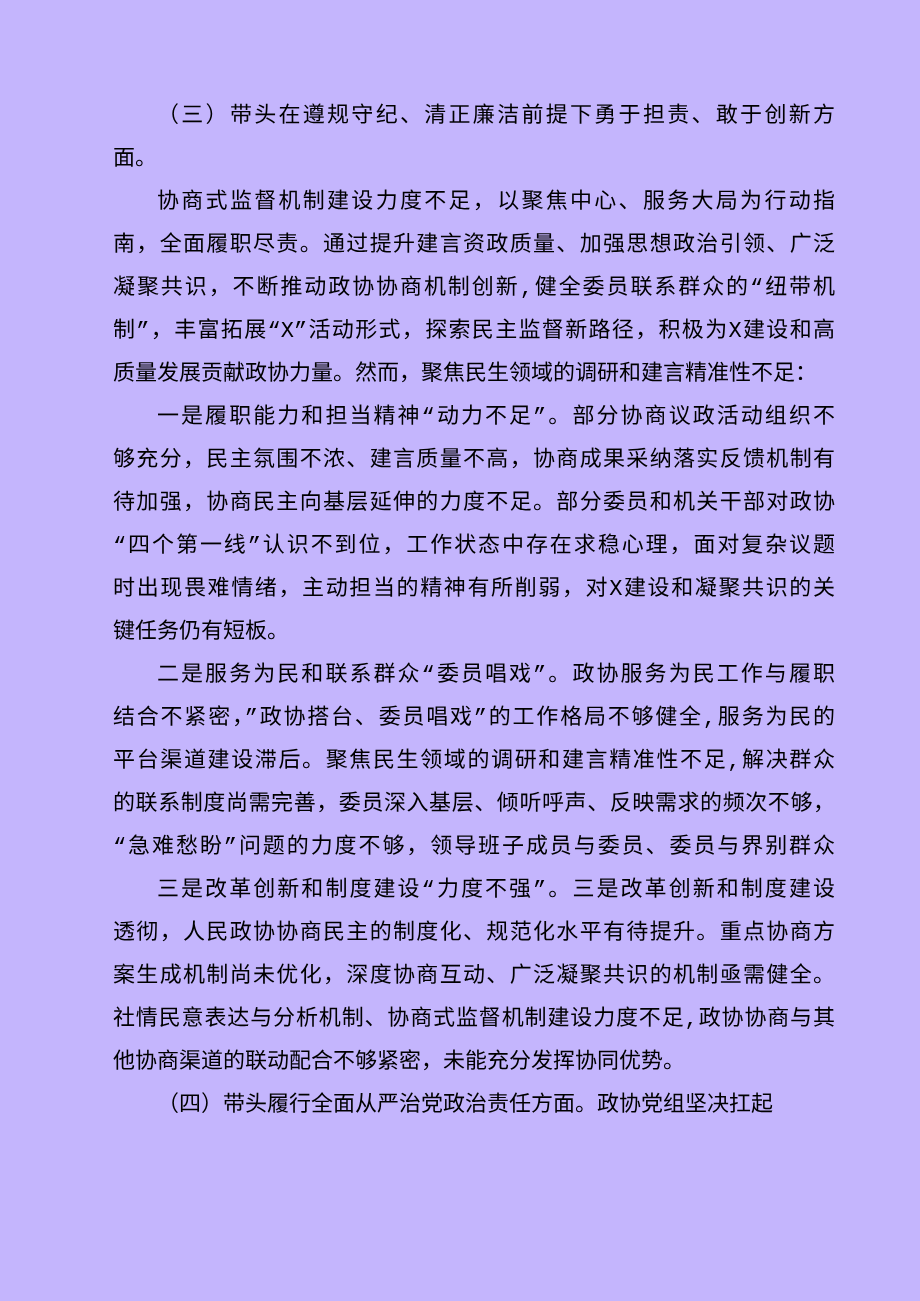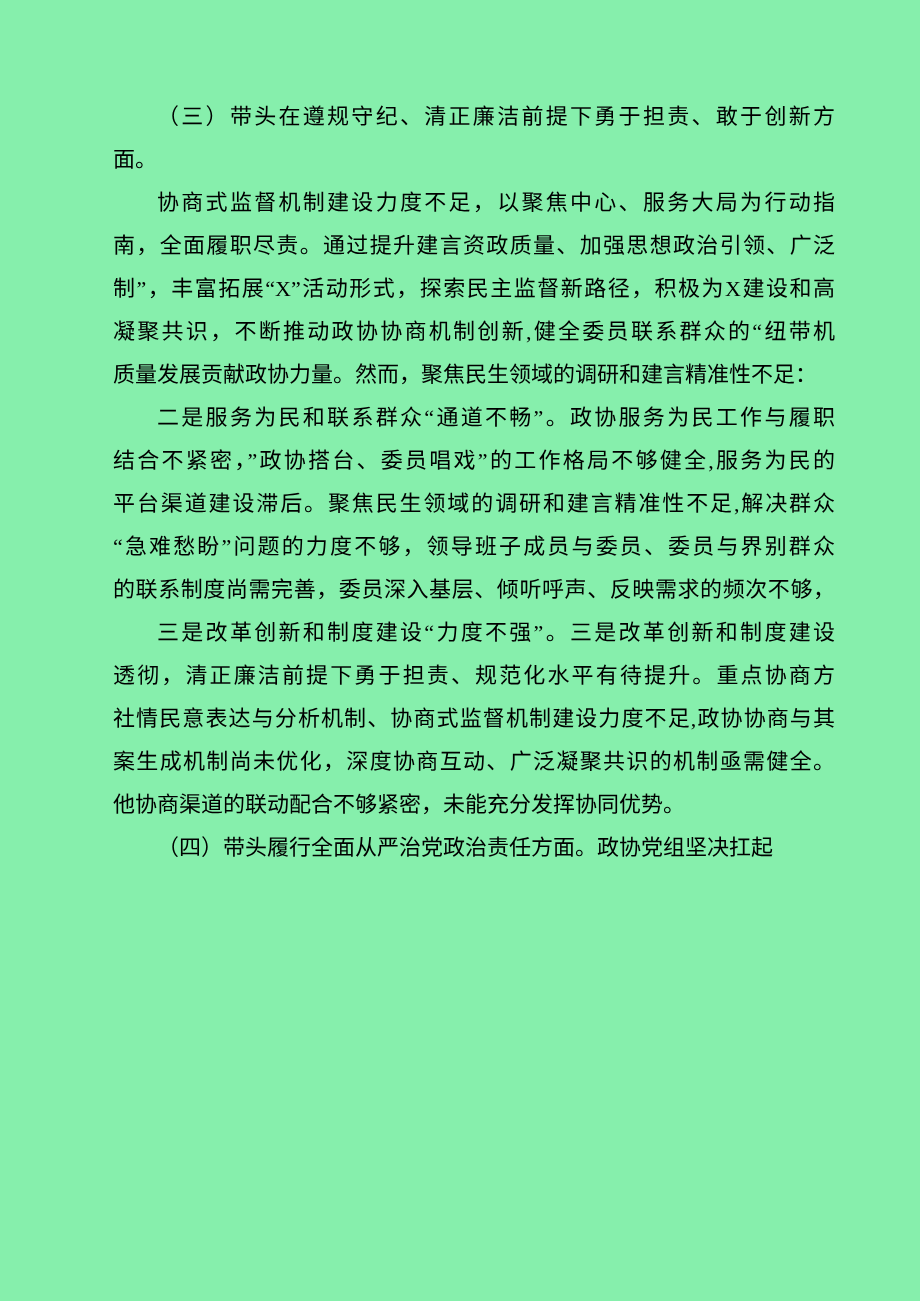--- a/index.html
+++ b/index.html
@@ -4,23 +4,23 @@
 <style>
   html, body {
     margin: 0;
     padding: 0;
     background: #ffffff;
   }
   .page {
     position: relative;
     width: 920px;
     height: 1301px;
-    background: #86efac;
+    background: #c4b5fd;
     overflow: hidden;
-    font-family: Liberation Serif, serif;
+    font-family: Liberation Mono, monospace;
   }
   .text-block {
     position: absolute;
     left: 113px;
     top: 95px;
     width: 722px;
     color: #000000;
     font-size: 22px;
     line-height: 43px;
     font-weight: 400;
@@ -48,35 +48,43 @@
 
 <div class="page">
   <div class="text-block">
       <div class="paragraph">
         <div class="text-line para-first">（三）带头在遵规守纪、清正廉洁前提下勇于担责、敢于创新方</div>
         <div class="text-line para-last">面。</div>
       </div>
       <div class="paragraph">
         <div class="text-line para-first">协商式监督机制建设力度不足，以聚焦中心、服务大局为行动指</div>
         <div class="text-line">南，全面履职尽责。通过提升建言资政质量、加强思想政治引领、广泛</div>
+        <div class="text-line">凝聚共识，不断推动政协协商机制创新,健全委员联系群众的“纽带机</div>
         <div class="text-line">制”，丰富拓展“X”活动形式，探索民主监督新路径，积极为X建设和高</div>
-        <div class="text-line">凝聚共识，不断推动政协协商机制创新,健全委员联系群众的“纽带机</div>
         <div class="text-line para-last">质量发展贡献政协力量。然而，聚焦民生领域的调研和建言精准性不足：</div>
       </div>
       <div class="paragraph">
-        <div class="text-line para-first">二是服务为民和联系群众“通道不畅”。政协服务为民工作与履职</div>
+        <div class="text-line para-first">一是履职能力和担当精神“动力不足”。部分协商议政活动组织不</div>
+        <div class="text-line">够充分，民主氛围不浓、建言质量不高，协商成果采纳落实反馈机制有</div>
+        <div class="text-line">待加强，协商民主向基层延伸的力度不足。部分委员和机关干部对政协</div>
+        <div class="text-line">“四个第一线”认识不到位，工作状态中存在求稳心理，面对复杂议题</div>
+        <div class="text-line">时出现畏难情绪，主动担当的精神有所削弱，对X建设和凝聚共识的关</div>
+        <div class="text-line para-last">键任务仍有短板。</div>
+      </div>
+      <div class="paragraph">
+        <div class="text-line para-first">二是服务为民和联系群众“委员唱戏”。政协服务为民工作与履职</div>
         <div class="text-line">结合不紧密，”政协搭台、委员唱戏”的工作格局不够健全,服务为民的</div>
         <div class="text-line">平台渠道建设滞后。聚焦民生领域的调研和建言精准性不足,解决群众</div>
+        <div class="text-line">的联系制度尚需完善，委员深入基层、倾听呼声、反映需求的频次不够，</div>
         <div class="text-line">“急难愁盼”问题的力度不够，领导班子成员与委员、委员与界别群众</div>
-        <div class="text-line">的联系制度尚需完善，委员深入基层、倾听呼声、反映需求的频次不够，</div>
       </div>
       <div class="paragraph">
         <div class="text-line para-first">三是改革创新和制度建设“力度不强”。三是改革创新和制度建设</div>
-        <div class="text-line">透彻，清正廉洁前提下勇于担责、规范化水平有待提升。重点协商方</div>
+        <div class="text-line">透彻，人民政协协商民主的制度化、规范化水平有待提升。重点协商方</div>
+        <div class="text-line">案生成机制尚未优化，深度协商互动、广泛凝聚共识的机制亟需健全。</div>
         <div class="text-line">社情民意表达与分析机制、协商式监督机制建设力度不足,政协协商与其</div>
-        <div class="text-line">案生成机制尚未优化，深度协商互动、广泛凝聚共识的机制亟需健全。</div>
         <div class="text-line para-last">他协商渠道的联动配合不够紧密，未能充分发挥协同优势。</div>
       </div>
       <div class="paragraph">
         <div class="text-line para-first para-last">（四）带头履行全面从严治党政治责任方面。政协党组坚决扛起</div>
       </div>
     </div>
 </div>
 
 </body></html>

